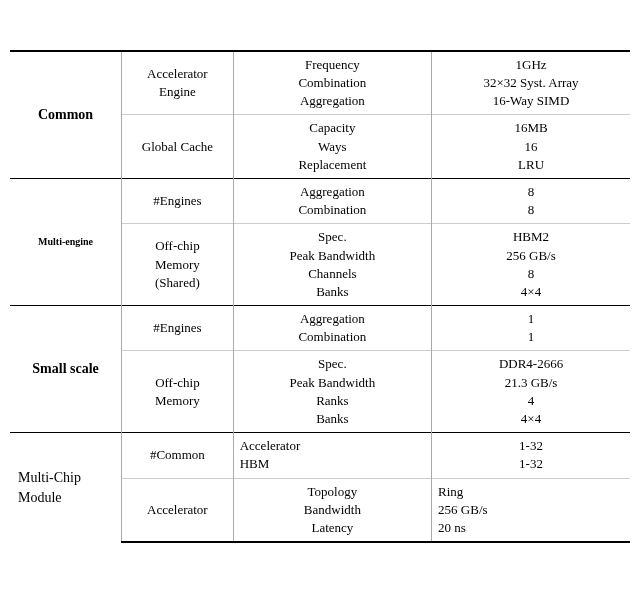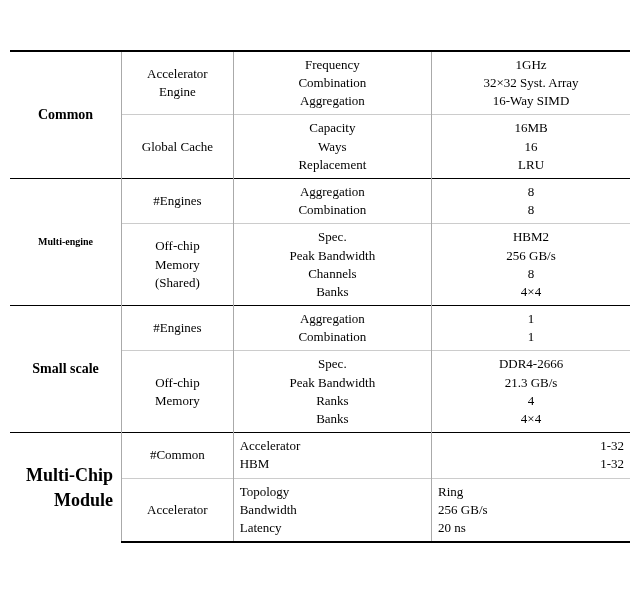--- a/index.html
+++ b/index.html
@@ -74,25 +74,25 @@
           <td style="text-align: center; vertical-align: middle; border-right: 1px solid rgb(170, 170, 170); padding: 4px 6px; border-top: 1.5px solid rgb(0, 0, 0);">#Engines</td>
           <td style="text-align: center; vertical-align: middle; border-right: 1px solid rgb(170, 170, 170); padding: 4px 6px; border-top: 1.5px solid rgb(0, 0, 0);">Aggregation<br>Combination</td>
           <td style="text-align: center; vertical-align: middle; padding: 4px 6px; border-top: 1.5px solid rgb(0, 0, 0);">1<br>1</td>
         </tr>
         <tr class="border-top-thin">
           <td style="text-align: center; vertical-align: middle; border-right: 1px solid rgb(170, 170, 170); padding: 4px 6px; border-top: 1px solid rgb(204, 204, 204);">Off-chip<br>Memory</td>
           <td style="text-align: center; vertical-align: middle; border-right: 1px solid rgb(170, 170, 170); padding: 4px 6px; border-top: 1px solid rgb(204, 204, 204);">Spec.<br>Peak Bandwidth<br>Ranks<br>Banks</td>
           <td style="text-align: center; vertical-align: middle; padding: 4px 6px; border-top: 1px solid rgb(204, 204, 204);">DDR4-2666<br>21.3 GB/s<br>4<br>4×4</td>
         </tr>
         <tr class="border-top-medium">
-          <td rowspan="2" style="font-weight: bold; font-size: 18px; text-align: right; vertical-align: middle; border-right: 1px solid rgb(170, 170, 170); border-left: none; border-top: 1.5px solid rgb(0, 0, 0);">Multi-Chip Module</td>
+          <td rowspan="2" style="font-weight: normal; font-size: 14px; text-align: left; vertical-align: middle; border-right: 1px solid rgb(170, 170, 170); border-left: none; border-top: 1.5px solid rgb(0, 0, 0);">Multi-Chip Module</td>
           <td style="text-align: center; vertical-align: middle; border-right: 1px solid rgb(170, 170, 170); padding: 4px 6px; border-top: 1.5px solid rgb(0, 0, 0);">#Common</td>
           <td style="text-align: left; vertical-align: middle; border-right: 1px solid rgb(170, 170, 170); padding: 4px 6px; border-top: 1.5px solid rgb(0, 0, 0);">Accelerator<br>HBM</td>
-          <td style="text-align: right; vertical-align: middle; padding: 4px 6px; border-top: 1.5px solid rgb(0, 0, 0);">1-32<br>1-32</td>
+          <td style="text-align: center; vertical-align: middle; padding: 4px 6px; border-top: 1.5px solid rgb(0, 0, 0);">1-32<br>1-32</td>
         </tr>
         <tr class="border-top-thin">
           <td style="text-align: center; vertical-align: middle; border-right: 1px solid rgb(170, 170, 170); padding: 4px 6px; border-bottom: 2px solid rgb(0, 0, 0); border-top: 1px solid rgb(204, 204, 204);">Accelerator</td>
-          <td style="text-align: left; vertical-align: middle; border-right: 1px solid rgb(170, 170, 170); padding: 4px 6px; border-bottom: 2px solid rgb(0, 0, 0); border-top: 1px solid rgb(204, 204, 204);">Topology<br>Bandwidth<br>Latency</td>
+          <td style="text-align: center; vertical-align: middle; border-right: 1px solid rgb(170, 170, 170); padding: 4px 6px; border-bottom: 2px solid rgb(0, 0, 0); border-top: 1px solid rgb(204, 204, 204);">Topology<br>Bandwidth<br>Latency</td>
           <td style="text-align: left; vertical-align: middle; padding: 4px 6px; border-bottom: 2px solid rgb(0, 0, 0); border-top: 1px solid rgb(204, 204, 204);">Ring<br>256 GB/s<br>20 ns</td>
         </tr>
       </tbody>
   </table>
 </div>
 
 </body></html>

